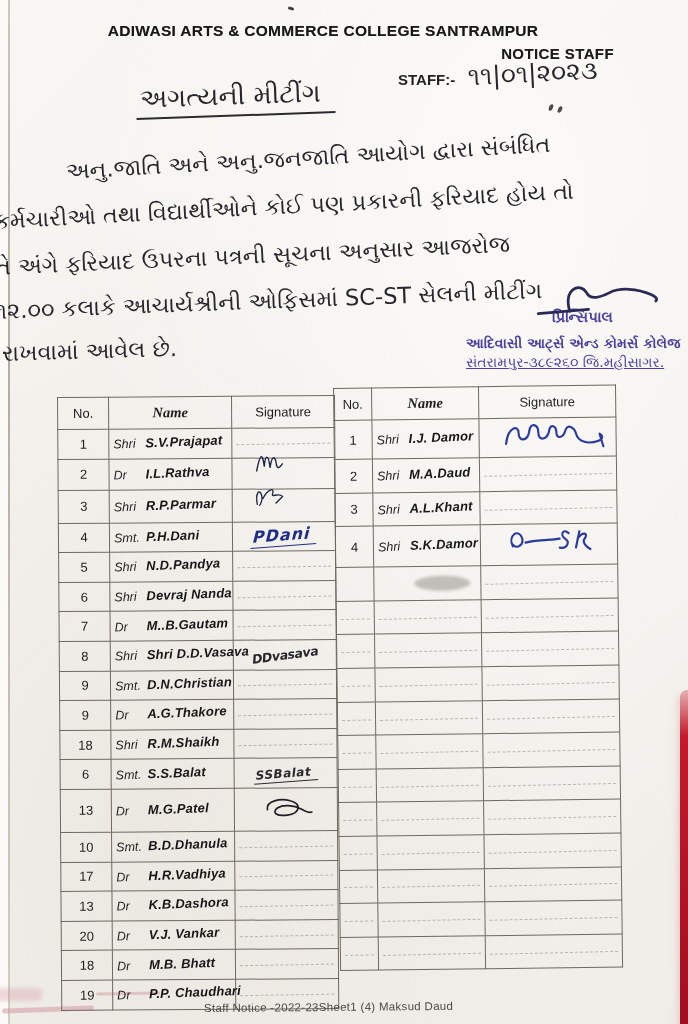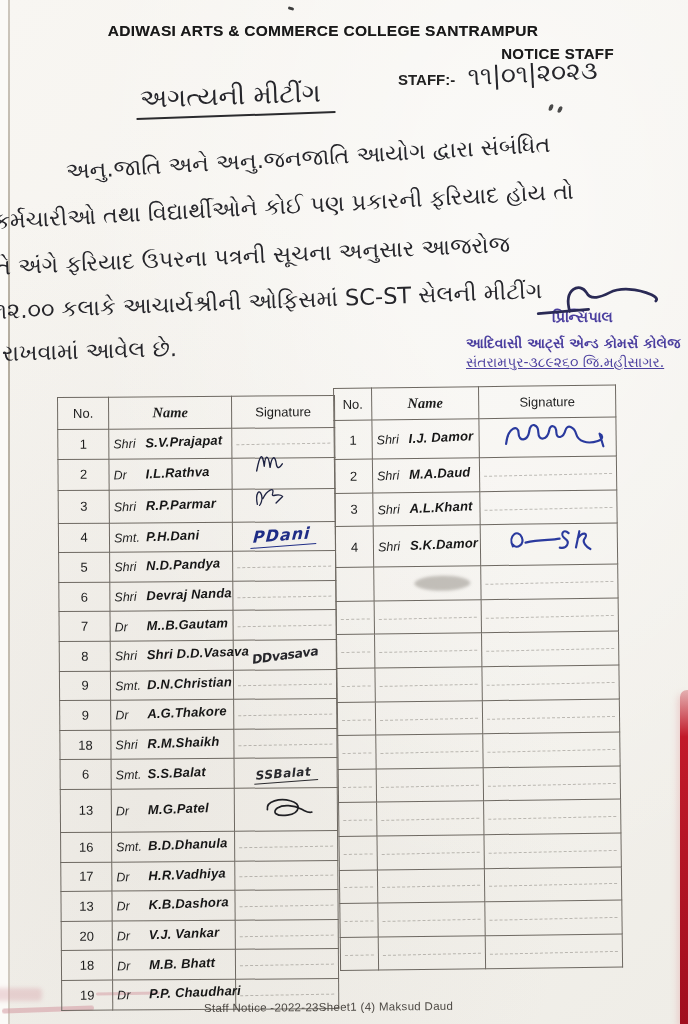--- a/index.html
+++ b/index.html
@@ -210,21 +210,21 @@
           <td class="c-sig"><span class="sig-text sig-ssb sig-underline" style="color: rgb(42, 42, 46);">SSBalat</span></td>
         </tr>
         <tr>
           <td class="c-no">13</td>
           <td class="c-name"><div class="nm-wrap"><span class="title">Dr</span><span class="nm">M.G.Patel</span></div></td>
           <td class="c-sig"><svg viewBox="0 0 120 40" class="sig-svg g-circle">
               <path d="M30 20 C28 8 48 4 62 8 C78 12 76 26 58 28 C42 30 36 24 44 18 C52 13 66 14 78 20 C84 23 88 26 92 24" fill="none" stroke="#202024" stroke-width="2.4" stroke-linecap="round" stroke-linejoin="round"></path>
             </svg></td>
         </tr>
         <tr>
-          <td class="c-no">16</td>
+          <td class="c-no">10</td>
           <td class="c-name"><div class="nm-wrap"><span class="title">Smt.</span><span class="nm">B.D.Dhanula</span></div></td>
           <td class="c-sig empty"></td>
         </tr>
         <tr>
           <td class="c-no">17</td>
           <td class="c-name"><div class="nm-wrap"><span class="title">Dr</span><span class="nm">H.R.Vadhiya</span></div></td>
           <td class="c-sig empty"></td>
         </tr>
         <tr>
           <td class="c-no">13</td>

